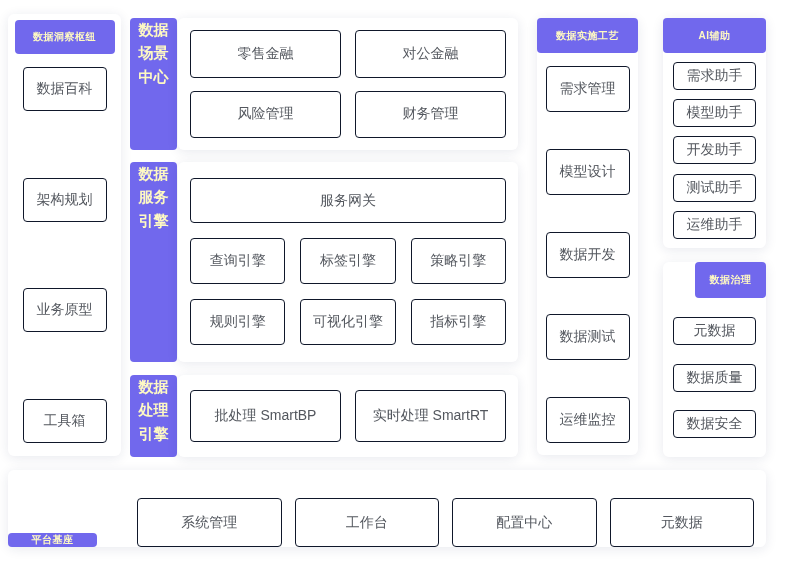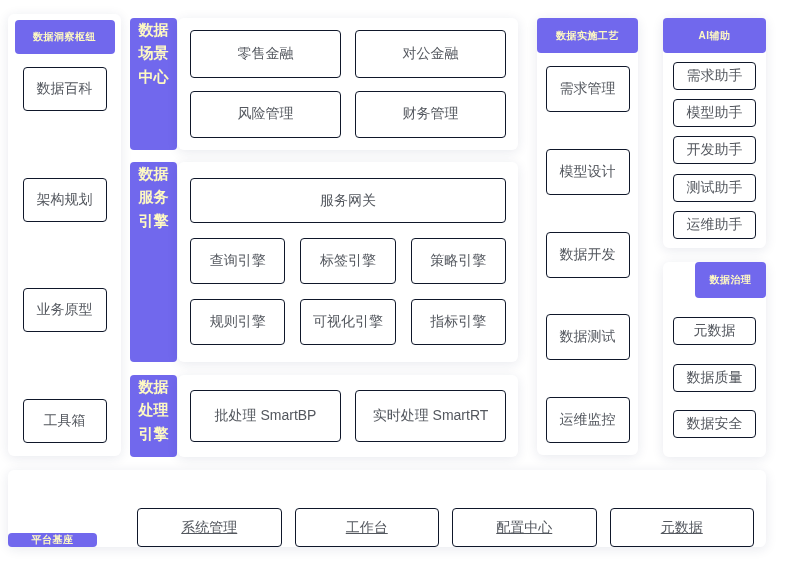--- a/index.html
+++ b/index.html
@@ -58,21 +58,21 @@
   .col-ai .hdr{height:35px;flex:0 0 auto;}
   .col-gov .hdr{height:36px;flex:0 0 auto;margin-left:32px;}
   .small-items{flex:1;display:flex;flex-direction:column;justify-content:space-evenly;
                align-items:center;}
   .small-items .box{width:83px;height:28px;}
 
   
   .bottom{left:8px;top:470px;width:758px;height:77px;display:flex;align-items:flex-end;gap:28px;}
   .base-hdr{flex:0 0 89px;border-radius:4px;}
   .bottom-items{flex:1;display:flex;align-items:center;gap:13px;padding:0 12px;}
-  .bottom-items .box{flex:1;height:39px;text-decoration:underline;}
+  .bottom-items .box{flex:1;height:49px;}
 </style>
 </head>
 <body>
 
 <div class="stage">
 
   <div class="panel col-left">
     <div class="hdr">数据洞察枢纽</div>
     <div class="left-items">
       <div class="box">数据百科</div>

